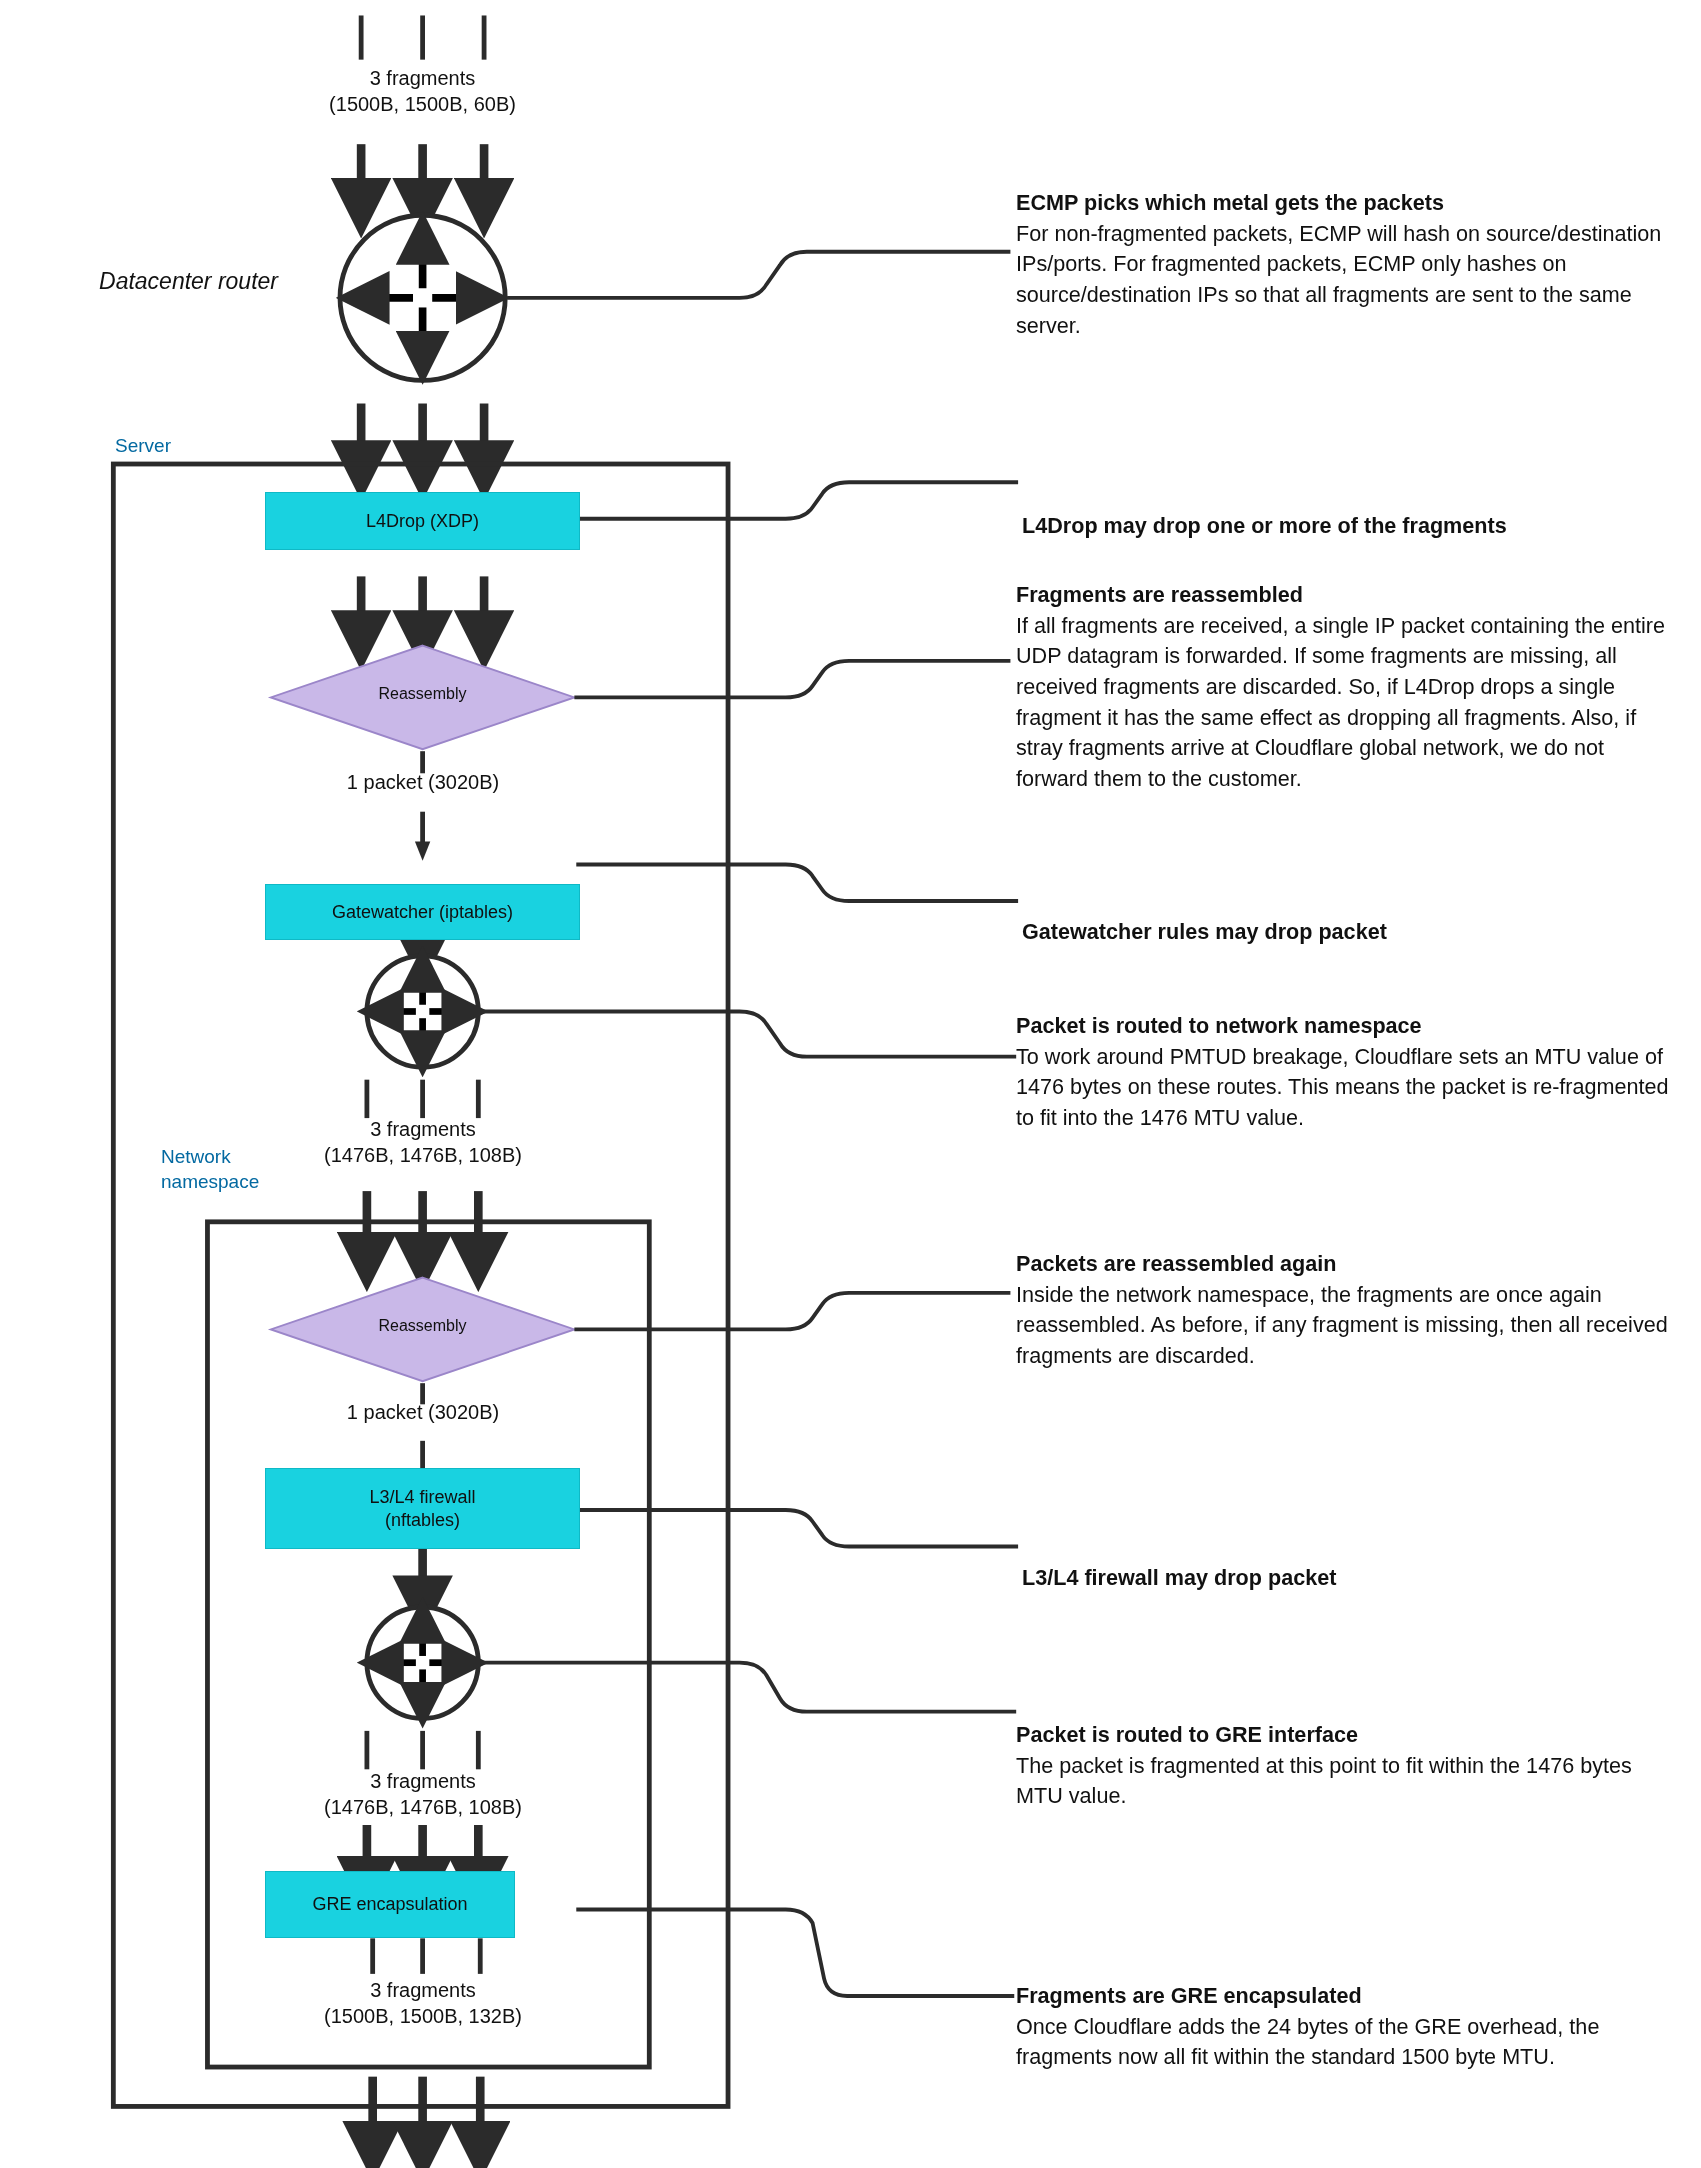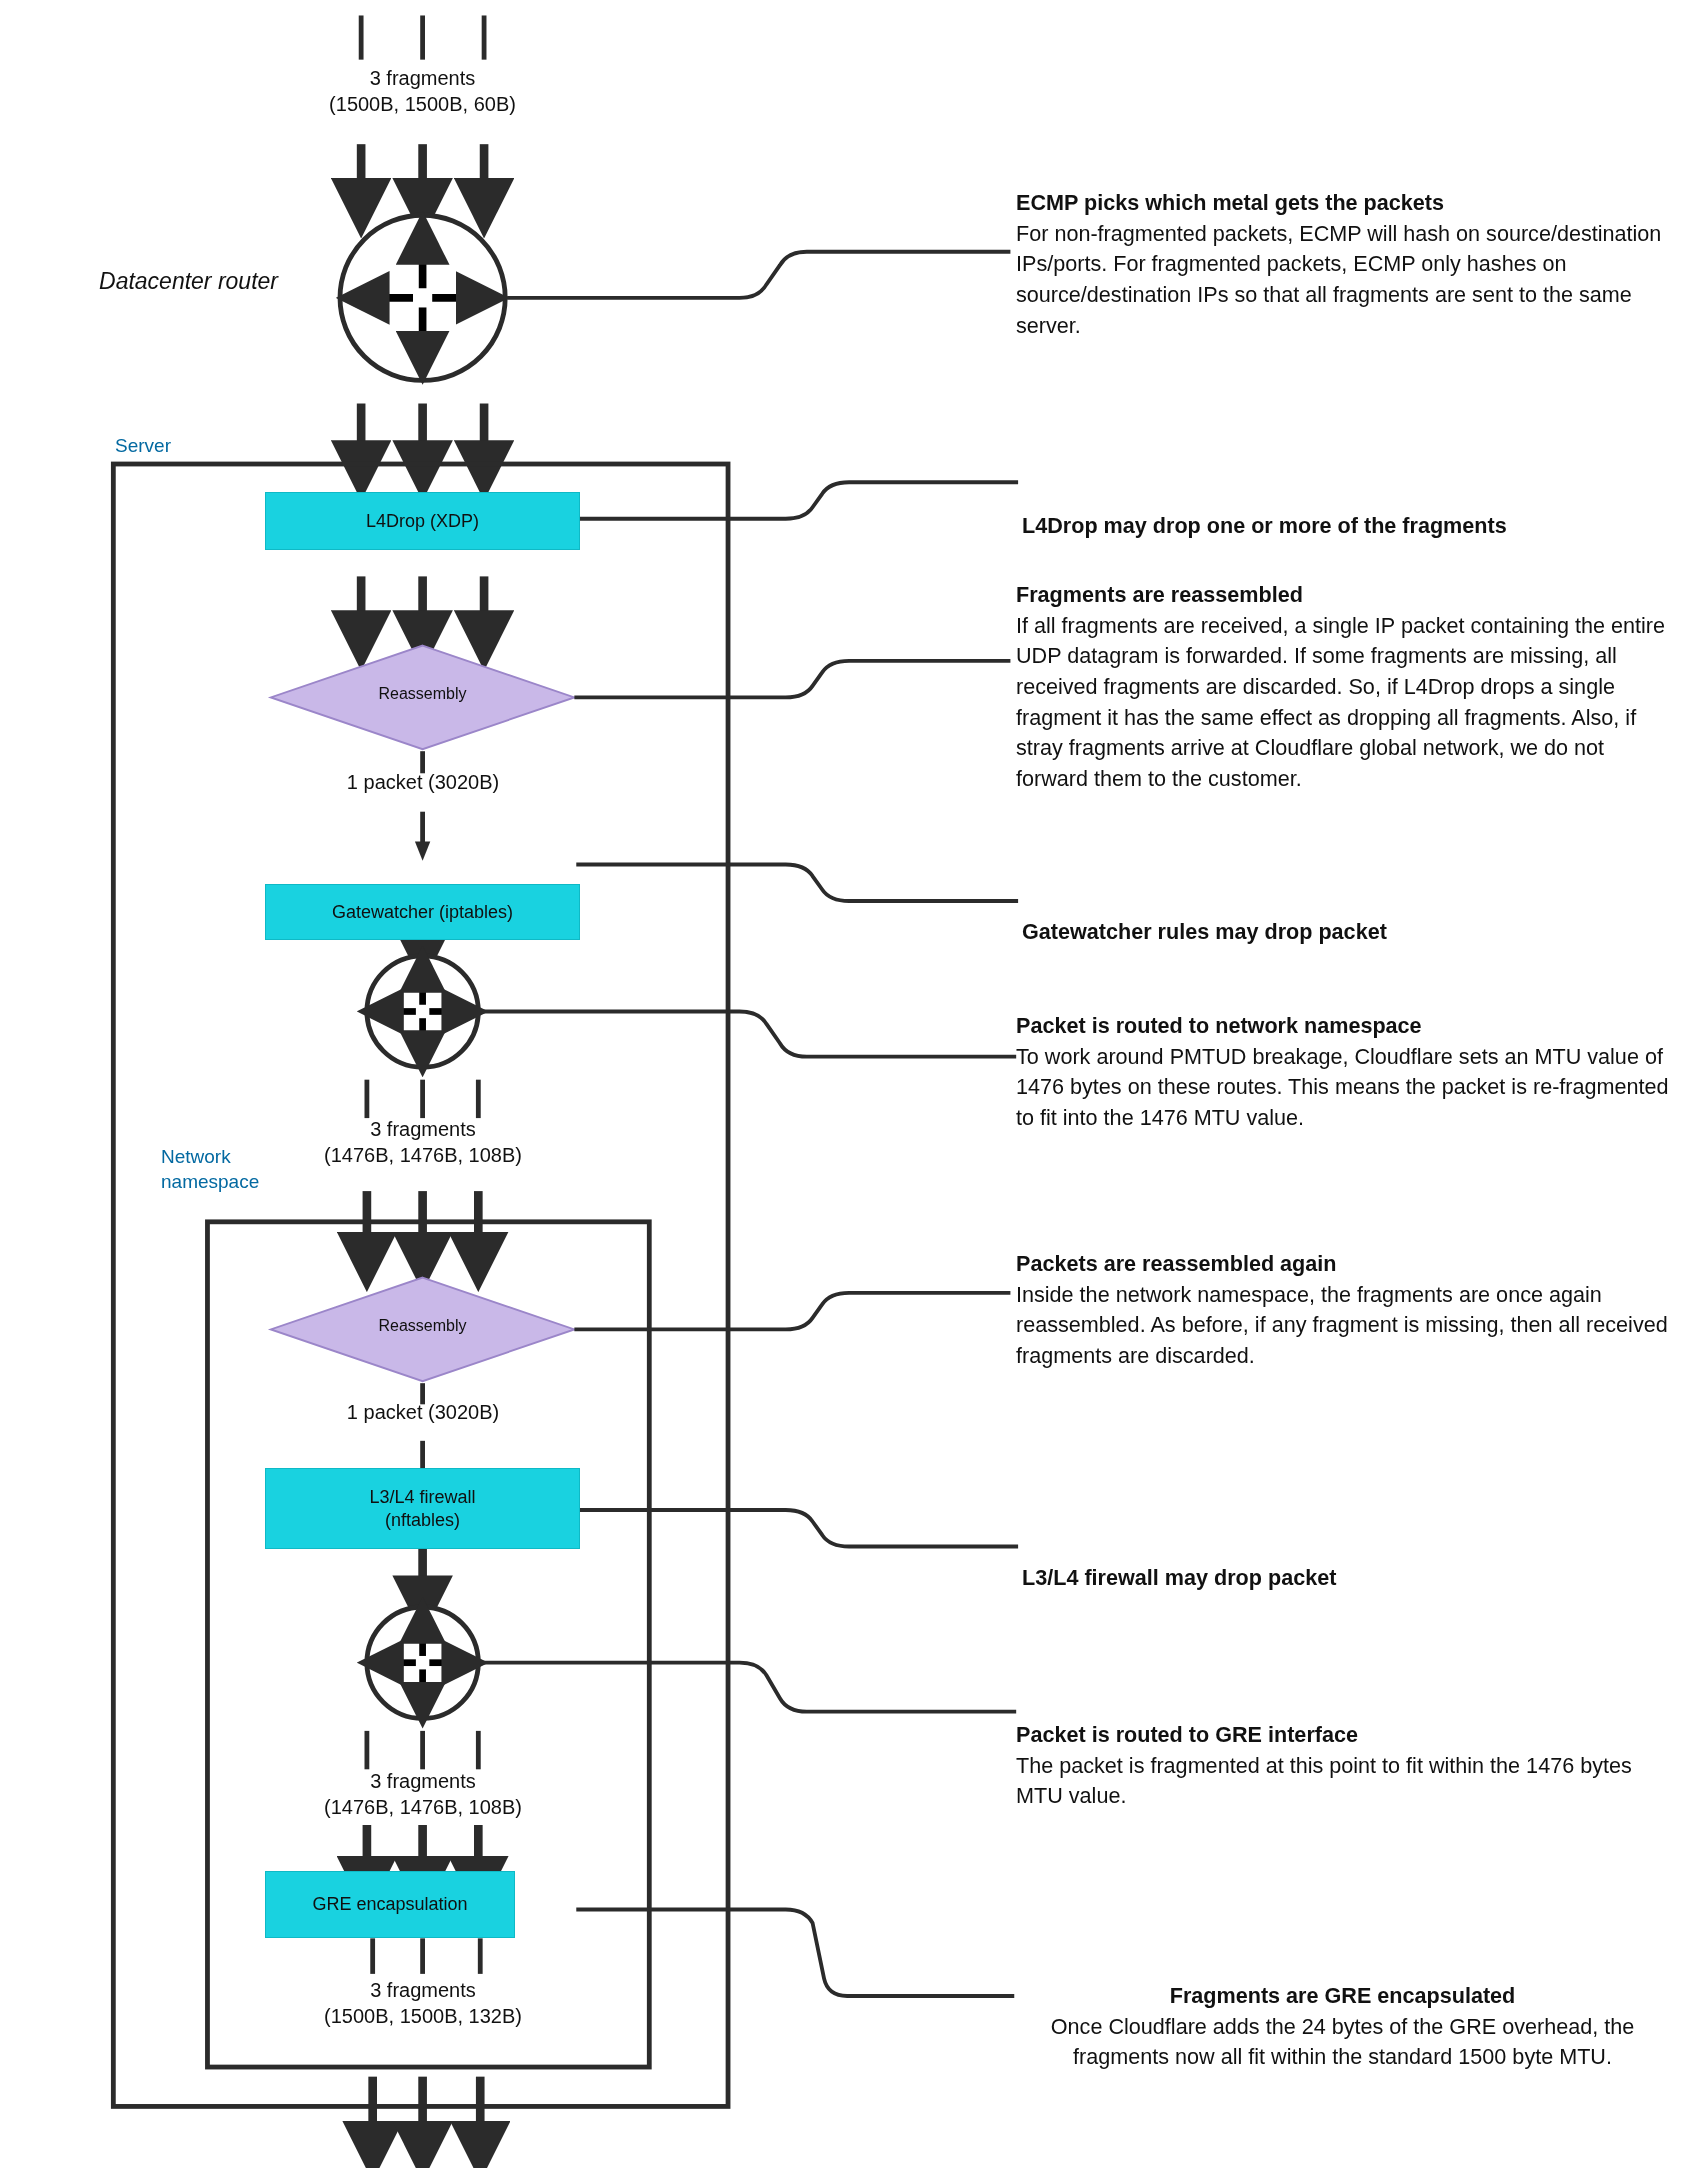--- a/index.html
+++ b/index.html
@@ -297,19 +297,19 @@
   <div class="callout" style="left:1022px; top:1563px;">
     <span class="ttl">L3/L4 firewall may drop packet</span>
     <span class="body"></span>
   </div>
 
   <div class="callout" style="left:1016px; top:1720px;">
     <span class="ttl">Packet is routed to GRE interface</span>
     <span class="body">The packet is fragmented at this point to fit within the 1476 bytes MTU value.</span>
   </div>
 
-  <div class="callout" style="left:1016px; top:1981px;text-align:center;">
+  <div class="callout" style="left:1016px; top:1981px;">
     <span class="ttl">Fragments are GRE encapsulated</span>
     <span class="body">Once Cloudflare adds the 24 bytes of the GRE overhead, the fragments now all fit within the standard 1500 byte MTU.</span>
   </div>
 
 </div>
 
 
 </body></html>

